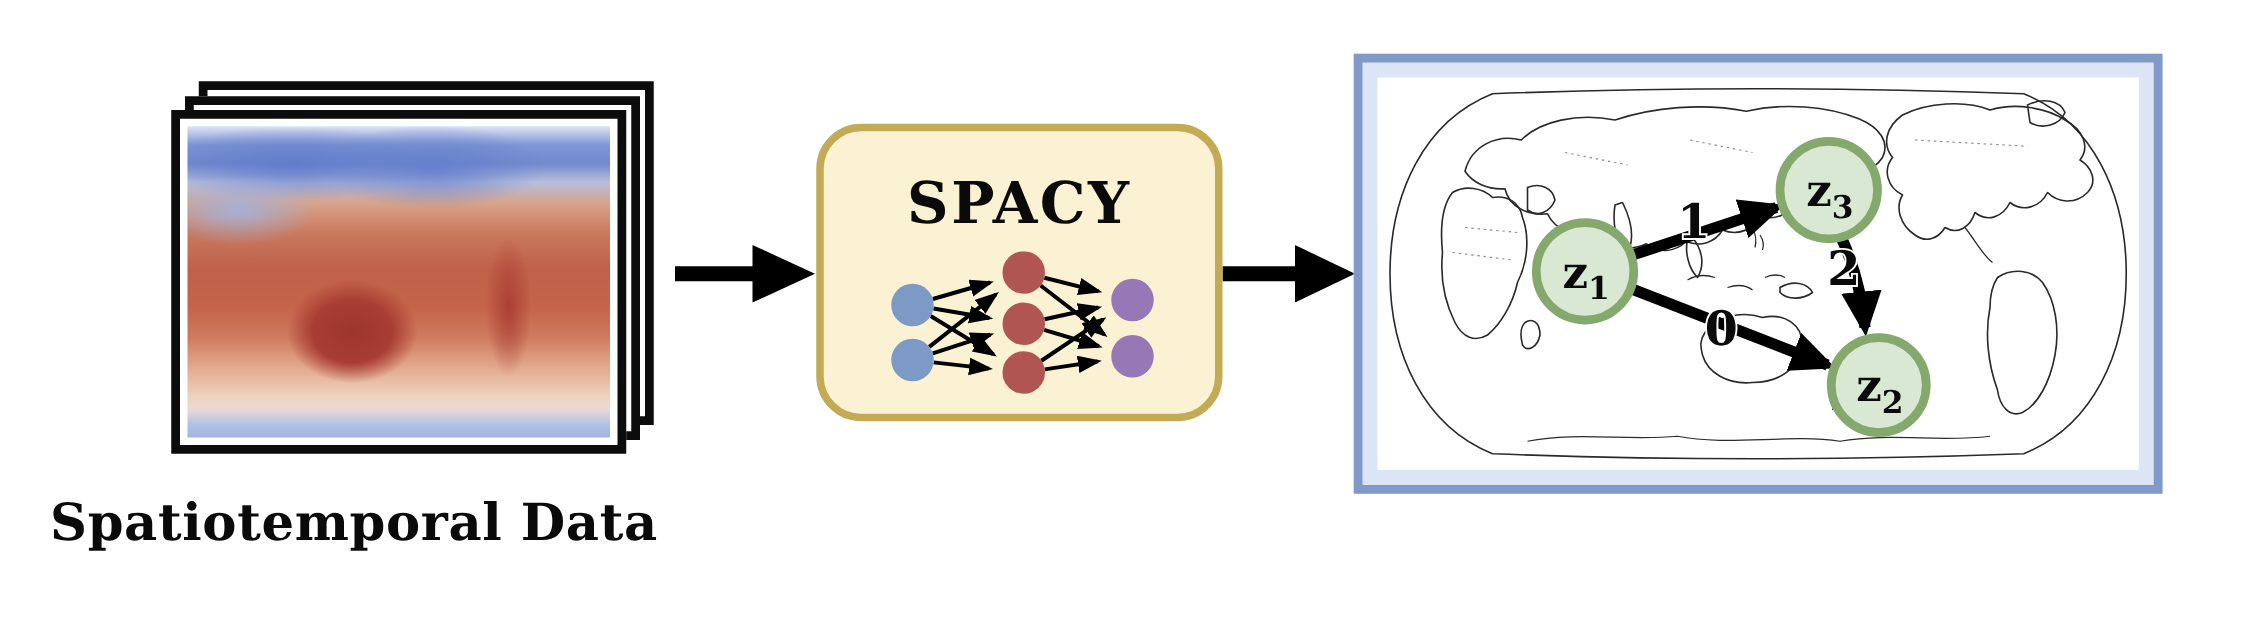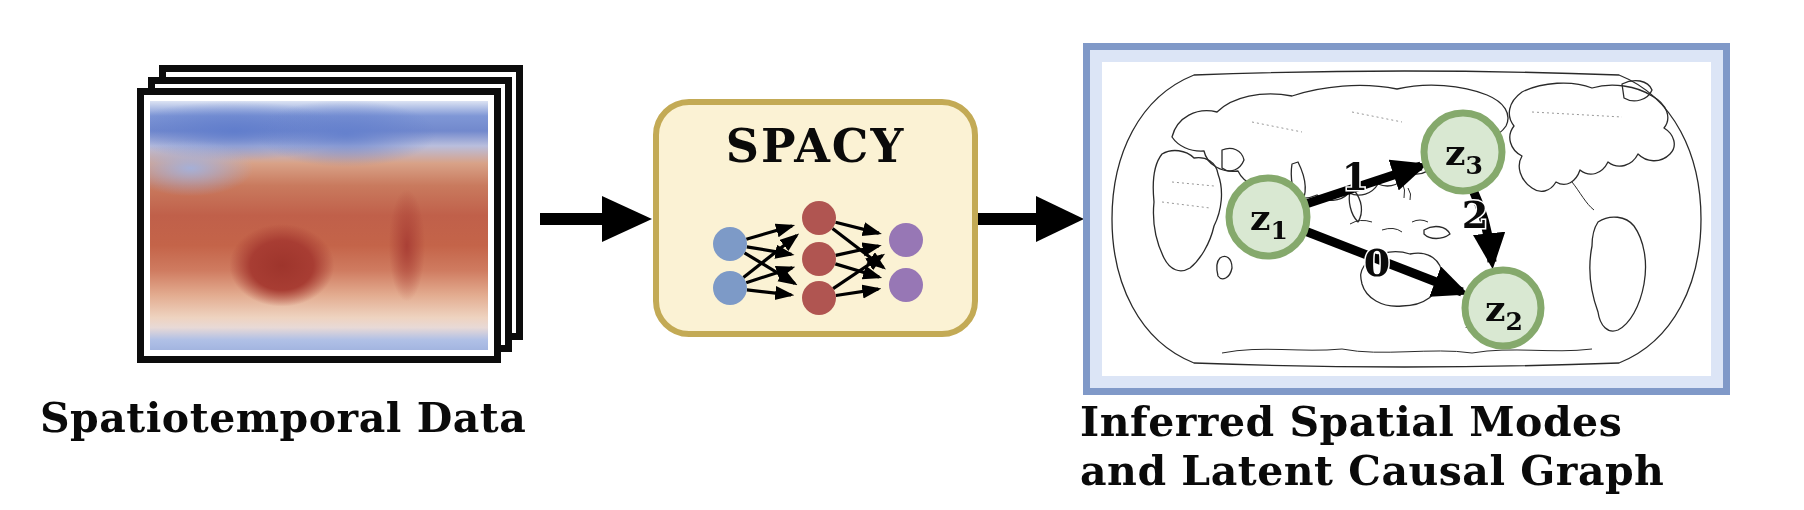--- a/index.html
+++ b/index.html
@@ -43,21 +43,21 @@
   .arrow1 { left:540px; top:196px; }
   .arrow2 { left:978px; top:196px; }
 
   
   .spacy-box {
     position:absolute; left:653px; top:99px; width:325px; height:238px;
     box-sizing:border-box; border:6px solid var(--model-box-border,#c3aa55);
     border-radius:36px; background:var(--model-box-fill,#fbf2d4);
   }
   .spacy-title {
-    margin-top:14px; text-align:center; font-weight:bold; font-size:46px;
+    margin-top:30px; text-align:center; font-weight:bold; font-size:46px;
     letter-spacing:2px; color:#0a0a0a;
   }
   .nn { position:absolute; left:26px; top:96px; }
   .nn-edge { stroke:#000; stroke-width:3.2; marker-end:url(#nnArrow); }
   .nn-in  { fill:var(--nn-input,#7d9ac7); }
   .nn-hid { fill:var(--nn-hidden,#b05551); }
   .nn-out { fill:var(--nn-output,#9777b5); }
 
   
   .panel {
@@ -189,18 +189,14 @@
 
         <g>
           <text class="e-label" x="253" y="128">1</text>
           <text class="e-label" x="373" y="166">2</text>
           <text class="e-label" x="275" y="214">0</text>
         </g>
       </svg>
     </div>
   </div>
 
-  <div class="caption caption-right">
-    <div>Inferred Spatial Modes</div>
-    <div>and Latent Causal Graph</div>
-  </div>
 
 </div>
 
 </body></html>

